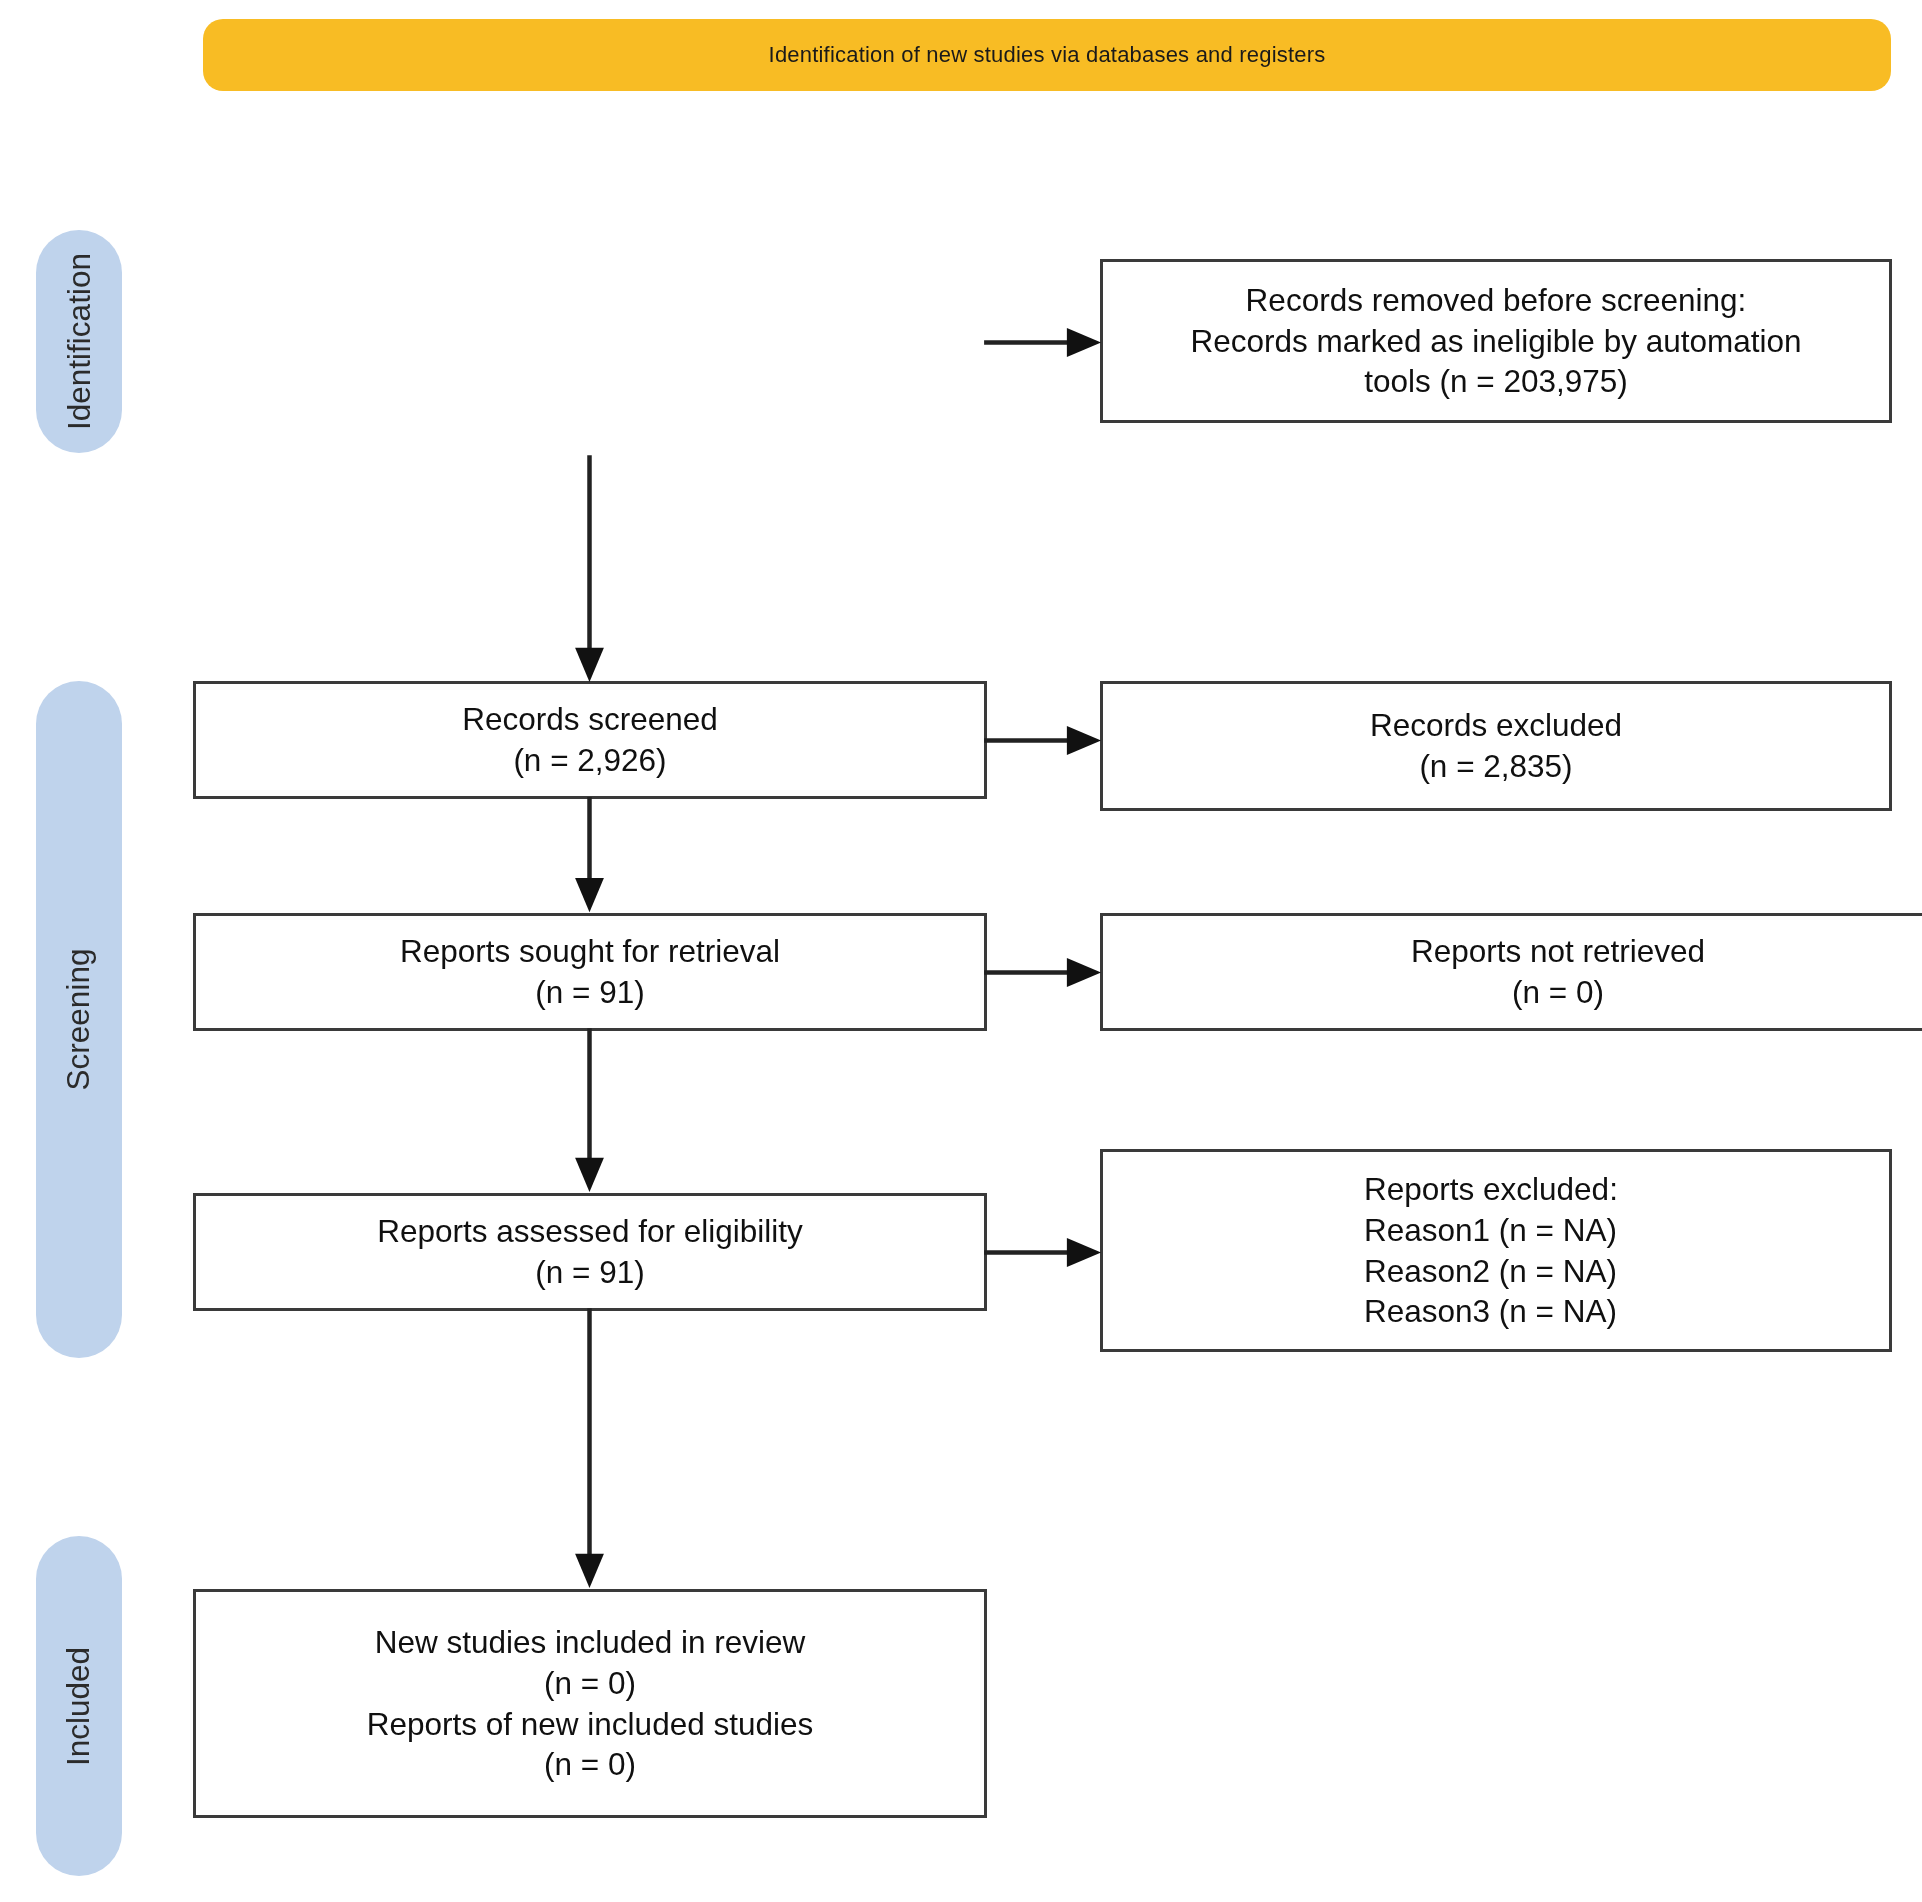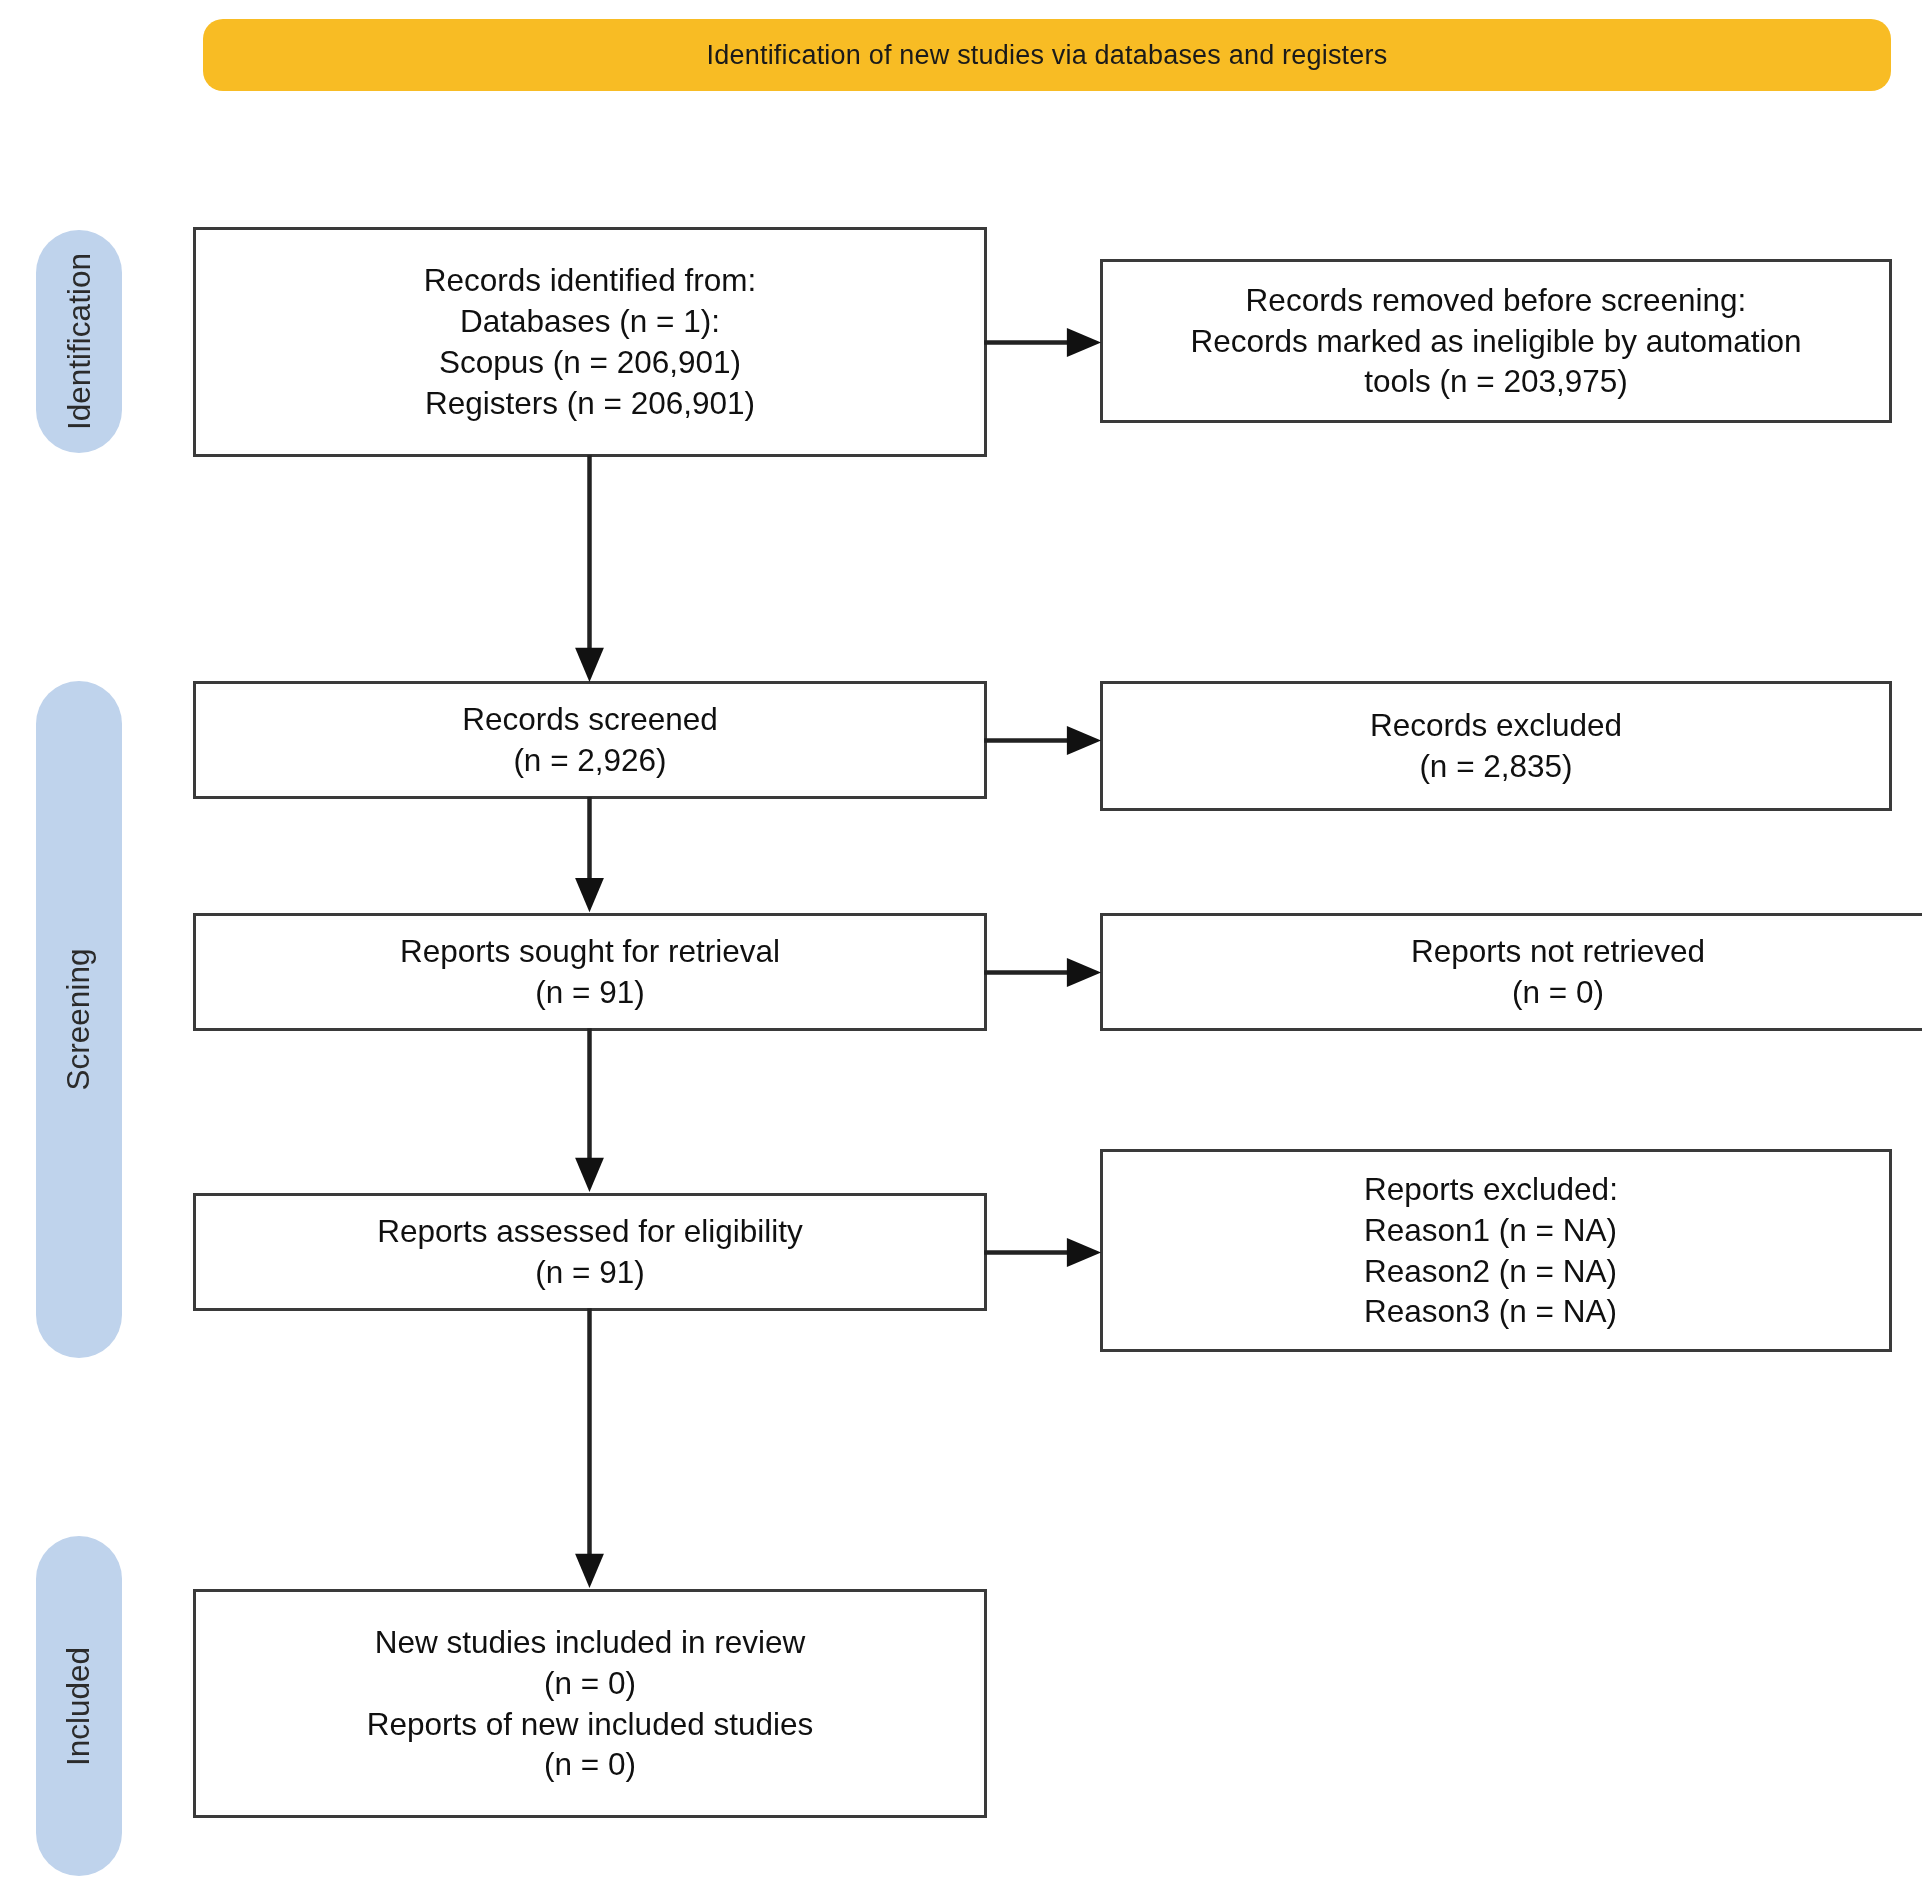--- a/index.html
+++ b/index.html
@@ -25,21 +25,21 @@
     top: 19px;
     width: 1688px;
     height: 72px;
     background: #F8BC24;
     border-radius: 20px;
     display: flex;
     align-items: center;
     justify-content: center;
   }
   .banner-text {
-    font-size: 27px;
+    font-size: 22px;
     color: #1a1a1a;
     letter-spacing: 0.2px;
     white-space: nowrap;
   }
 
   
   .stage {
     position: absolute;
     left: 36px;
     width: 86px;
@@ -124,26 +124,20 @@
   <div class="stage" id="stage-identification">
     <span class="stage-label">Identification</span>
   </div>
   <div class="stage" id="stage-screening">
     <span class="stage-label">Screening</span>
   </div>
   <div class="stage" id="stage-included">
     <span class="stage-label">Included</span>
   </div>
 
-  <div class="box" id="box-identified">
-    <span class="line">Records identified from:</span>
-    <span class="line">Databases (n = 1):</span>
-    <span class="line">Scopus (n = 206,901)</span>
-    <span class="line">Registers (n = 206,901)</span>
-  </div>
 
   <div class="box" id="box-removed">
     <span class="line">Records removed before screening:</span>
     <span class="line">Records marked as ineligible by automation</span>
     <span class="line">tools (n = 203,975)</span>
   </div>
 
   <div class="box" id="box-screened">
     <span class="line">Records screened</span>
     <span class="line">(n = 2,926)</span>

